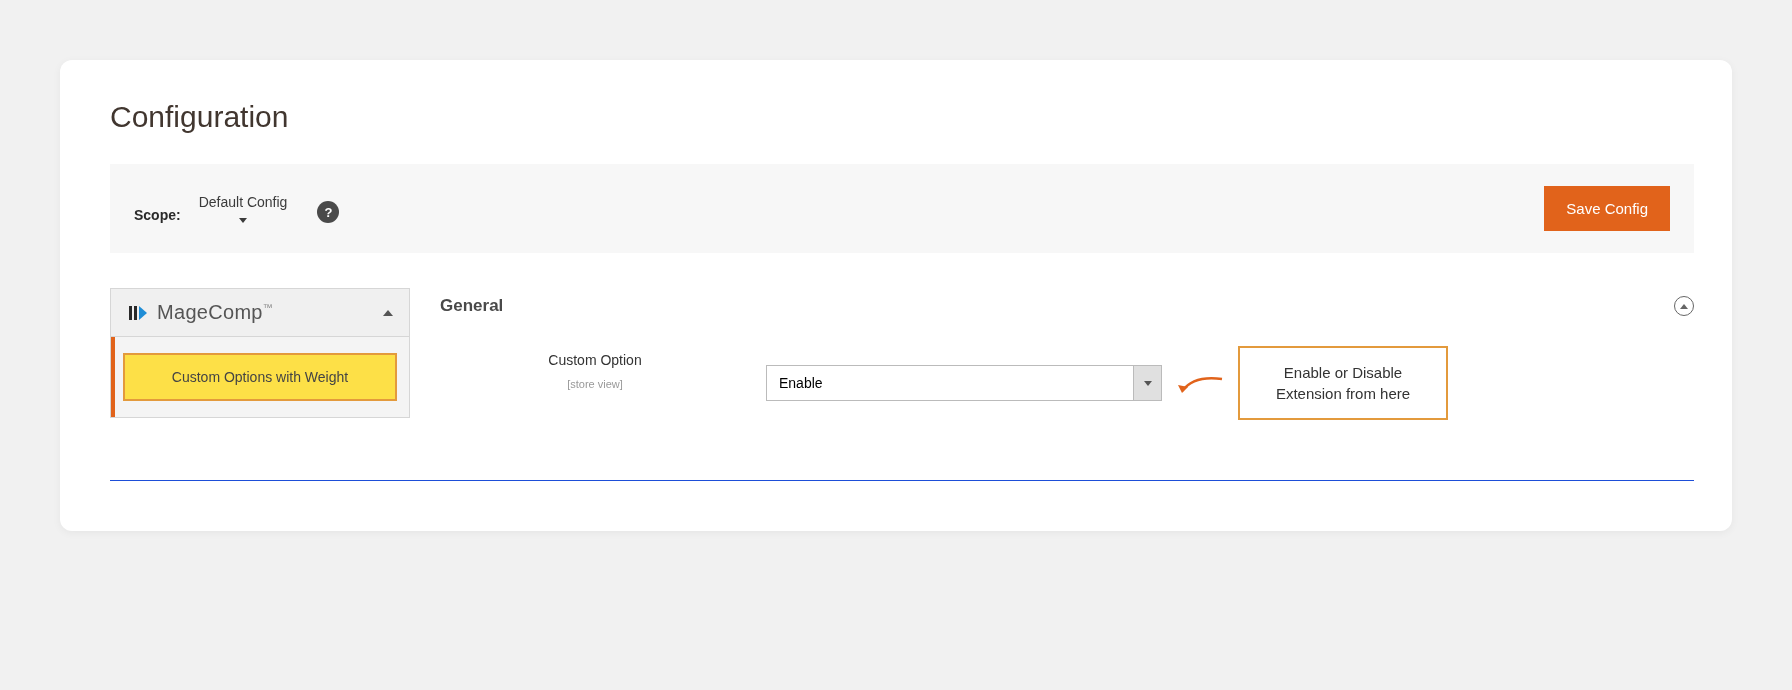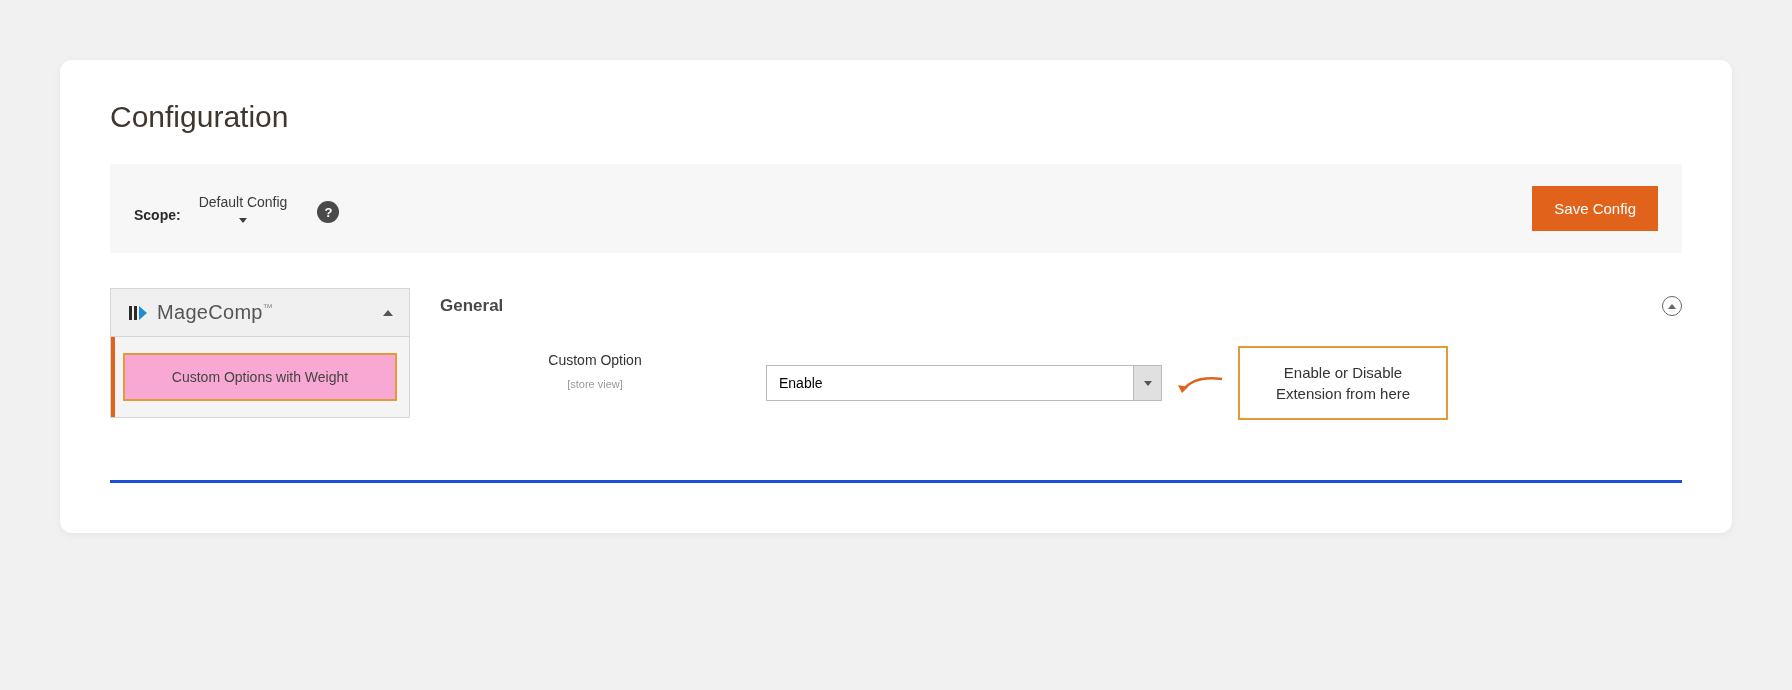--- a/index.html
+++ b/index.html
@@ -5,21 +5,21 @@
 * { margin: 0; padding: 0; box-sizing: border-box; }
 body {
   background: #f1f1f1;
   font-family: 'Helvetica Neue', Arial, sans-serif;
   padding: 60px;
   color: #333;
 }
 .card {
   background: #fff;
   border-radius: 12px;
-  padding: 40px 50px 50px 50px;
+  padding: 40px 38px 50px 50px;
   box-shadow: 0 2px 8px rgba(0,0,0,0.05);
 }
 .page-title {
   font-size: 30px;
   font-weight: 300;
   color: #41362f;
   margin-bottom: 30px;
 }
 .scope-bar {
   background: #f7f7f7;
@@ -71,21 +71,21 @@
   background: #e1631b;
   color: #fff;
   border: none;
   padding: 14px 22px;
   font-size: 15px;
   cursor: pointer;
 }
 .content-row {
   display: flex;
   gap: 30px;
-  border-bottom: 3px solid #1d4ed8;
+  border-bottom: 1px solid #1d4ed8;
   padding-bottom: 60px;
 }
 .sidebar {
   width: 300px;
   flex-shrink: 0;
 }
 .sidebar-header {
   background: #f0f0f0;
   border: 1px solid #d6d6d6;
   padding: 12px 16px;
@@ -124,21 +124,21 @@
   position: relative;
 }
 .sidebar-body::before {
   content: '';
   position: absolute;
   left: 0; top: 0; bottom: 0;
   width: 4px;
   background: #e1631b;
 }
 .sidebar-item {
-  background: #f9a8d4;
+  background: #fde047;
   border: 2px solid #e39a3c;
   padding: 14px 12px;
   text-align: center;
   font-size: 14px;
   color: #444;
   cursor: pointer;
 }
 .main {
   flex: 1;
   position: relative;

